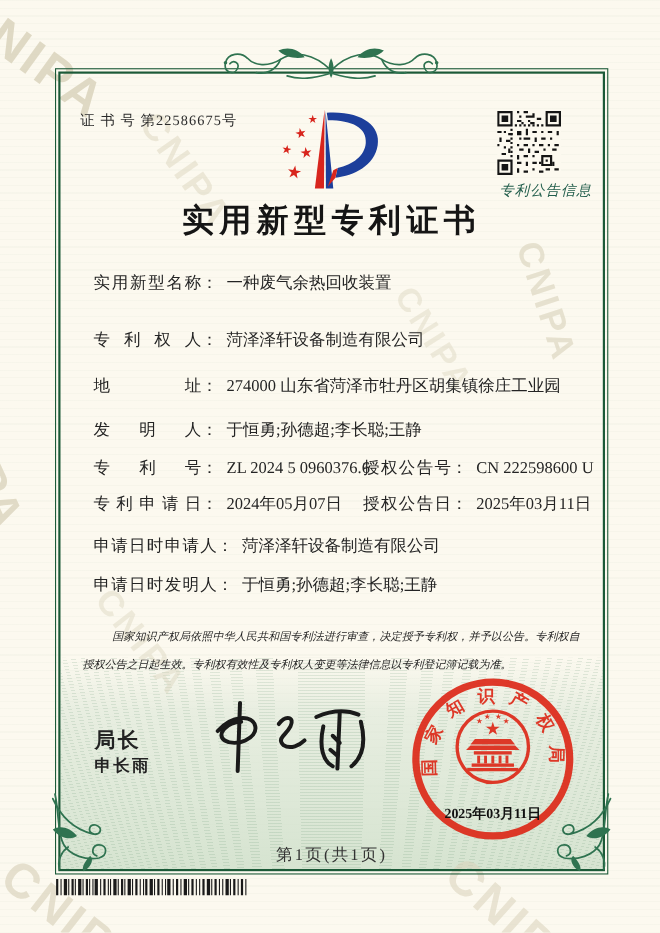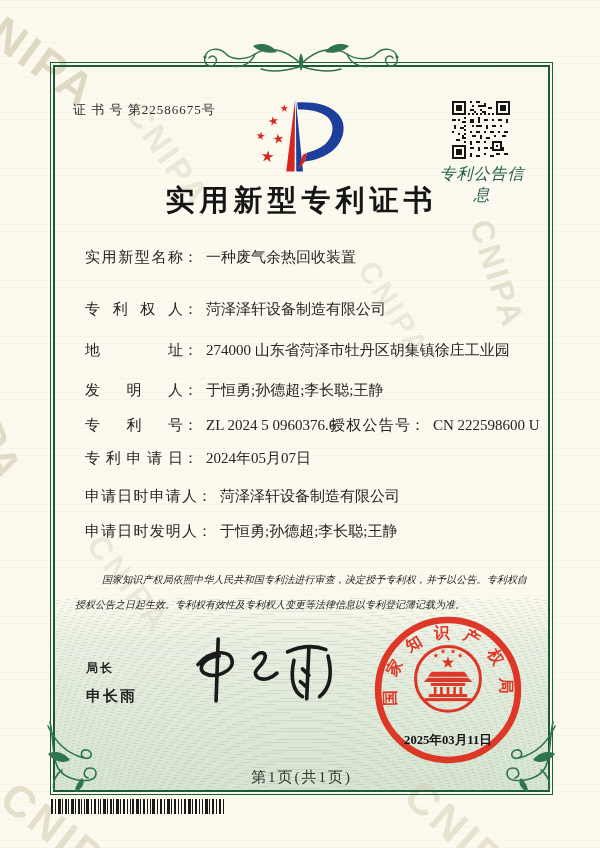--- a/index.html
+++ b/index.html
@@ -13,33 +13,33 @@
   .band{position:absolute;left:55px;top:598px;width:493px;height:192px;z-index:1;
     background:
       repeating-radial-gradient(120% 140% at 50% 230%, rgba(60,120,80,0.13) 0 1px, rgba(0,0,0,0) 1px 6px),
       linear-gradient(180deg, rgba(216,229,213,0) 0%, rgba(216,229,213,0.55) 25%, rgba(207,224,203,0.85) 100%);}
   .frame-outer{position:absolute;left:50px;top:62px;width:501px;height:731px;border:1px solid #1c5a38;z-index:3;}
   .frame-inner{position:absolute;left:53px;top:65px;width:493px;height:723px;border:2px solid #1c5a38;z-index:3;}
   .orn{position:absolute;z-index:4;}
   .cert-no{position:absolute;left:73px;top:101px;font-size:13px;letter-spacing:1px;color:#2b2b2b;z-index:4;}
   .logo{position:absolute;left:238px;top:95px;z-index:4;}
   .qr{position:absolute;left:452px;top:101px;z-index:4;}
-  .qr-label{position:absolute;left:437px;top:164px;width:90px;text-align:center;font-size:16px;
+  .qr-label{position:absolute;left:451px;top:164px;width:90px;text-align:center;font-size:13px;
     font-style:italic;color:#215d4b;letter-spacing:1px;z-index:4;}
   .title{position:absolute;left:55px;top:181px;width:493px;text-align:center;font-size:29px;
     font-weight:700;letter-spacing:5px;color:#151515;z-index:4;}
   .row{position:absolute;left:85px;width:462px;font-size:15px;z-index:4;white-space:nowrap;}
   .lbl{display:inline-block;width:98px;text-align:justify;text-align-last:justify;}
   .lblw{display:inline-block;width:112px;text-align:justify;text-align-last:justify;}
   .lbl2{display:inline-block;width:80px;text-align:justify;text-align-last:justify;}
   .sep{padding-right:8px;}
   .cell2{position:absolute;left:245px;top:0;}
   .statement{position:absolute;left:75px;top:567px;width:452px;font-size:10px;font-style:italic;
     line-height:25px;text-align:justify;text-indent:27px;color:#1f1f1f;z-index:4;}
-  .signer-title{position:absolute;left:86px;top:660px;font-size:12px;font-weight:700;letter-spacing:2px;
+  .signer-title{position:absolute;left:86px;top:660px;font-size:19px;font-weight:700;letter-spacing:2px;
     font-family:Liberation Mono, monospace;color:#232323;z-index:5;}
   .signer-name{position:absolute;left:86px;top:687px;font-size:15px;font-weight:700;letter-spacing:2px;
     font-family:"Liberation Sans","DejaVu Sans",sans-serif;color:#232323;z-index:5;}
   .signature{position:absolute;left:183px;top:632px;z-index:5;}
   .seal{position:absolute;left:372px;top:614px;z-index:6;}
   .page-footer{position:absolute;left:55px;top:768px;width:493px;text-align:center;font-size:15px;
     letter-spacing:2px;color:#333;z-index:4;}
   .barcode{position:absolute;left:50px;top:799px;z-index:4;}
 </style>
 </head>
@@ -162,20 +162,23 @@
     <span class="lbl">发明人</span><span class="sep">：</span><span class="val">于恒勇;孙德超;李长聪;王静</span>
   </div>
   <div class="row" style="top:416px">
     <span class="lbl">专利号</span><span class="sep">：</span><span class="val">ZL 2024 5 0960376.6</span>
     <span class="cell2">
       <span class="lbl2">授权公告号</span><span class="sep">：</span><span class="val">CN 222598600 U</span>
     </span>
   </div>
   <div class="row" style="top:449px">
     <span class="lbl">专利申请日</span><span class="sep">：</span><span class="val">2024年05月07日</span>
+    <span class="cell2">
+      <span class="lbl2">授权公告日</span><span class="sep">：</span><span class="val">2025年03月11日</span>
+    </span>
   </div>
   <div class="row" style="top:522px">
     <span class="lblw">申请日时发明人</span><span class="sep">：</span><span class="val">于恒勇;孙德超;李长聪;王静</span>
   </div>
   <div class="row" style="top:487px">
     <span class="lblw">申请日时申请人</span><span class="sep">：</span><span class="val">菏泽泽轩设备制造有限公司</span>
   </div>
 
   <div class="statement">国家知识产权局依照中华人民共和国专利法进行审查，决定授予专利权，并予以公告。专利权自授权公告之日起生效。专利权有效性及专利权人变更等法律信息以专利登记簿记载为准。</div>
 

